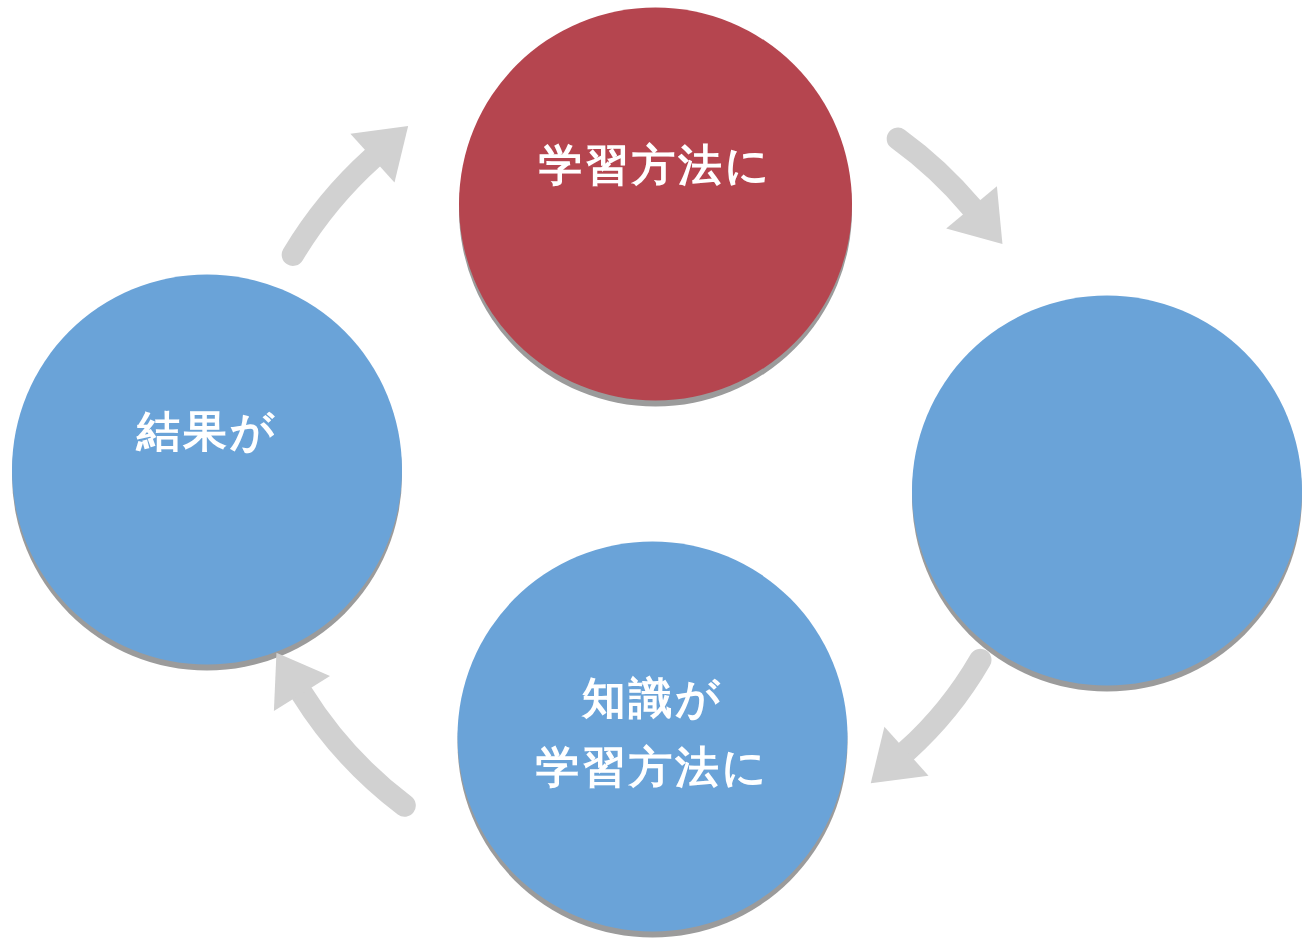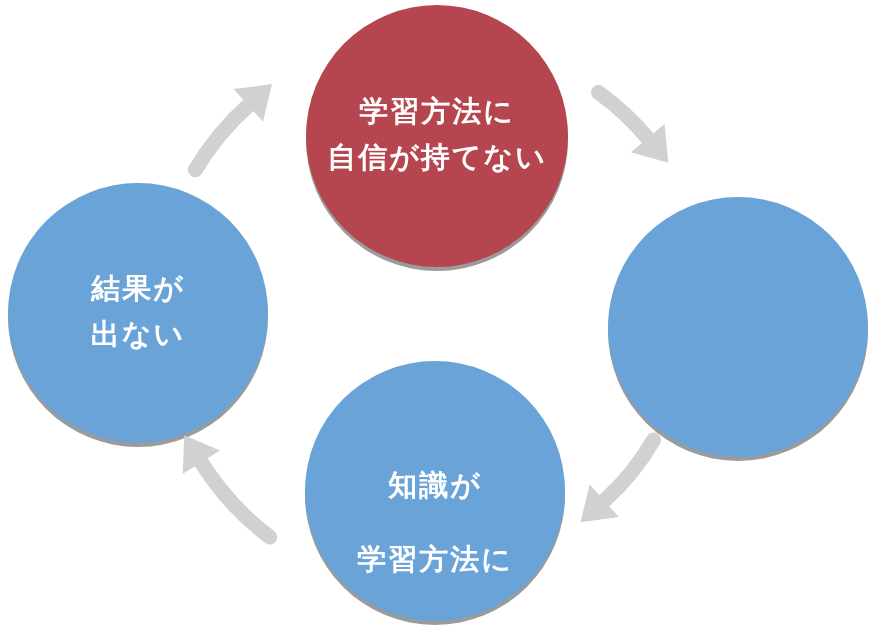--- a/index.html
+++ b/index.html
@@ -31,21 +31,21 @@
     color: #ffffff;
     font-weight: bold;
     font-size: 29px;
     line-height: 46px;
     letter-spacing: 2px;
     pointer-events: none;
   }
   .node-label span { display: block; white-space: nowrap; }
   .label-top    { left: 307px; top:  88px; }
   .label-right  { left: 608px; top: 279px; }
-  .label-bottom { left: 305px; top: 462px; gap: 28px; }
+  .label-bottom { left: 305px; top: 443px; }
   .label-left   { left:   8px; top: 265px; }
   .arrow-arc  { fill: none; stroke-width: 15; stroke-linecap: round; }
 </style>
 </head>
 <body>
 
 <div class="stage">
 
   <svg width="870" height="630" viewBox="0 0 870 630">
 
@@ -69,24 +69,22 @@
     </g>
 
     <circle cx="437" cy="136" r="131" fill="#b5454f"></circle>
     <circle cx="738" cy="327" r="130" fill="#6aa3d8"></circle>
     <circle cx="435" cy="491" r="130" fill="#6aa3d8"></circle>
     <circle cx="138" cy="313" r="130" fill="#6aa3d8"></circle>
   </svg>
 
   <div class="node-label label-top">
     <span>学習方法に</span>
-    <span>自信が持てない</span>
   </div>
   <div class="node-label label-bottom">
     <span>知識が</span>
     <span>学習方法に</span>
   </div>
   <div class="node-label label-left">
     <span>結果が</span>
-    <span>出ない</span>
   </div>
 
 </div>
 
 </body></html>

